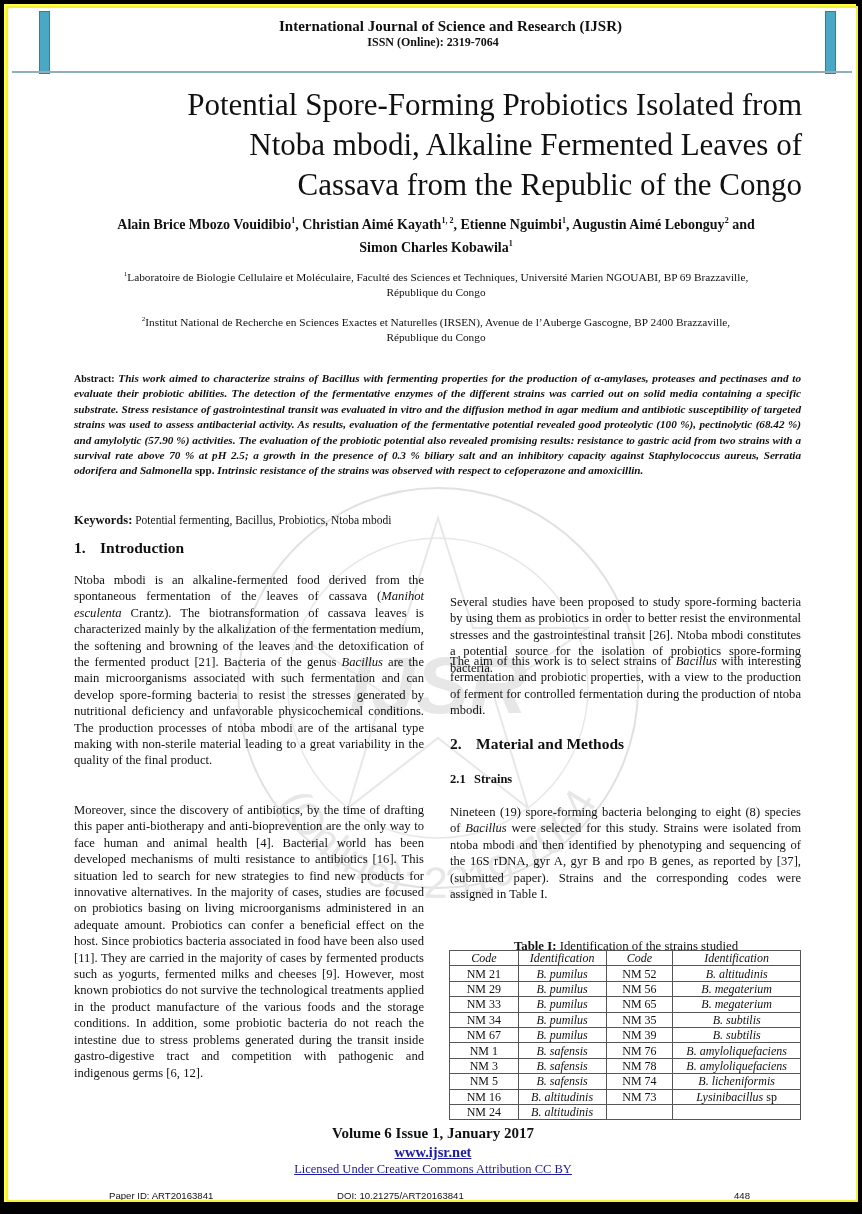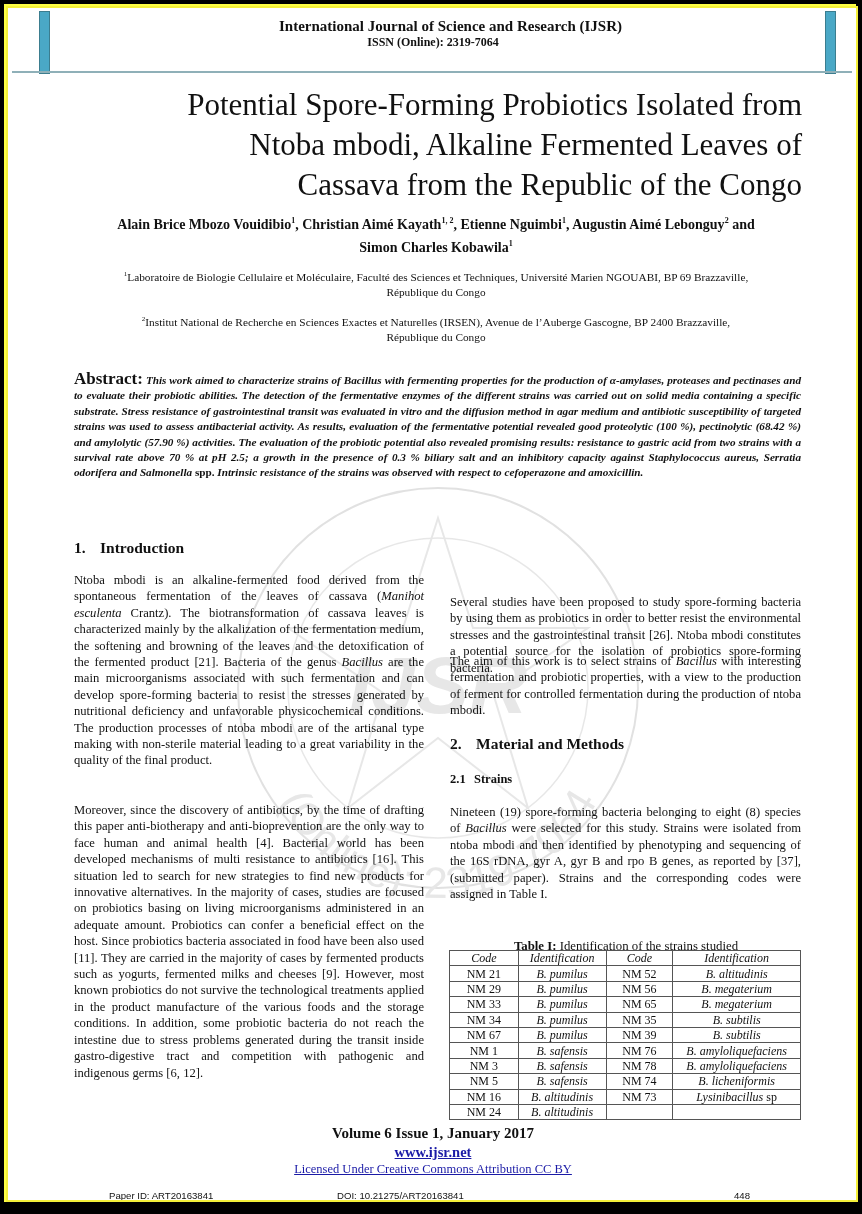--- a/index.html
+++ b/index.html
@@ -48,21 +48,21 @@
     font-size: 11.3px; line-height: 15px;
   }
   .aff sup { font-size: 7px; }
   .aff1 { top: 259px; }
   .aff2 { top: 304px; }
 
   .abstract {
     position: absolute; left: 66px; width: 727px; top: 363px;
     font-size: 11.2px; line-height: 15.4px; text-align: justify;
   }
-  .abstract .lbl { font-weight: bold; font-style: normal; font-size: 17px; }
+  .abstract .lbl { font-weight: bold; font-style: normal; font-size: 10px; }
   .abstract .body { font-weight: bold; font-style: italic; }
   .abstract .plain { font-style: normal; }
   .keywords {
     position: absolute; left: 66px; width: 600px; top: 505px; font-size: 11.5px;
   }
   .keywords .lbl { font-weight: bold; font-size: 12.5px; }
 
   .col {
     position: absolute; font-size: 12.6px; line-height: 16.4px; text-align: justify;
   }
@@ -158,20 +158,23 @@
   </div>
   <div class="aff aff2">
     <sup>2</sup><span>Institut National de Recherche en Sciences Exactes et Naturelles (IRSEN), Avenue de l’Auberge Gascogne, BP 2400 Brazzaville,</span><br>
     <span>République du Congo</span>
   </div>
 
   <div class="abstract">
     <span class="lbl">Abstract:</span><span class="body"> This work aimed to characterize strains of Bacillus with fermenting properties for the production of α-amylases, proteases and pectinases and to evaluate their probiotic abilities. The detection of the fermentative enzymes of the different strains was carried out on solid media containing a specific substrate. Stress resistance of gastrointestinal transit was evaluated in vitro and the diffusion method in agar medium and antibiotic susceptibility of targeted strains was used to assess antibacterial activity. As results, evaluation of the fermentative potential revealed good proteolytic (100 %), pectinolytic (68.42 %) and amylolytic (57.90 %) activities. The evaluation of the probiotic potential also revealed promising results: resistance to gastric acid from two strains with a survival rate above 70 % at pH 2.5; a growth in the presence of 0.3 % biliary salt and an inhibitory capacity against Staphylococcus aureus, Serratia odorifera and Salmonella</span><span class="body plain"> spp.</span><span class="body"> Intrinsic resistance of the strains was observed with respect to cefoperazone and amoxicillin.</span>
   </div>
 
+  <div class="keywords">
+    <span class="lbl">Keywords:</span><span> Potential fermenting, Bacillus, Probiotics, Ntoba mbodi</span>
+  </div>
 
   <div class="h1" style="left:66px; top:531px;">
     <span class="num" style="width:26px;">1.</span><span>Introduction</span>
   </div>
 
   <div class="col col-left" style="top:564px;">
     <p><span>Ntoba mbodi is an alkaline-fermented food derived from the spontaneous fermentation of the leaves of cassava (</span><i>Manihot esculenta</i><span> Crantz). The biotransformation of cassava leaves is characterized mainly by the alkalization of the fermentation medium, the softening and browning of the leaves and the detoxification of the fermented product [21]. Bacteria of the genus </span><i>Bacillus</i><span> are the main microorganisms associated with such fermentation and can develop spore-forming bacteria to resist the stresses generated by nutritional deficiency and unfavorable physicochemical conditions. The production processes of ntoba mbodi are of the artisanal type making with   non-sterile material leading to a great variability in the quality of the final product.</span></p>
   </div>
 
   <div class="col col-left" style="top:794px;">

